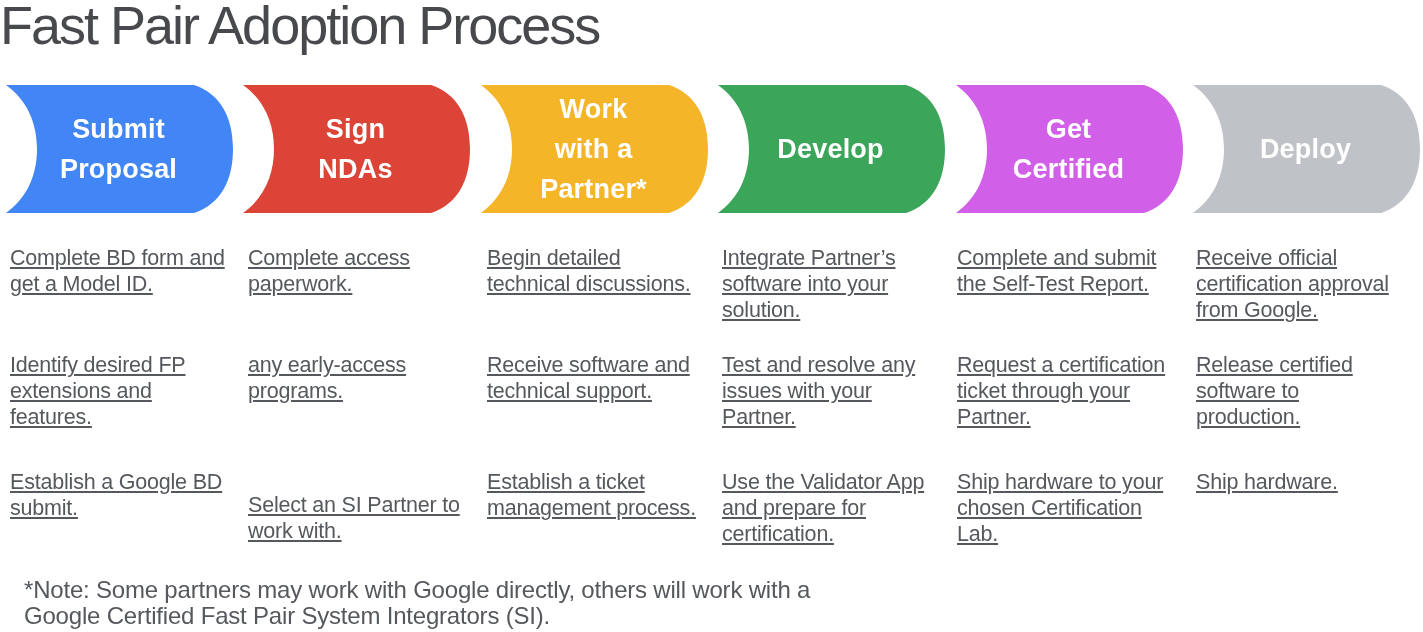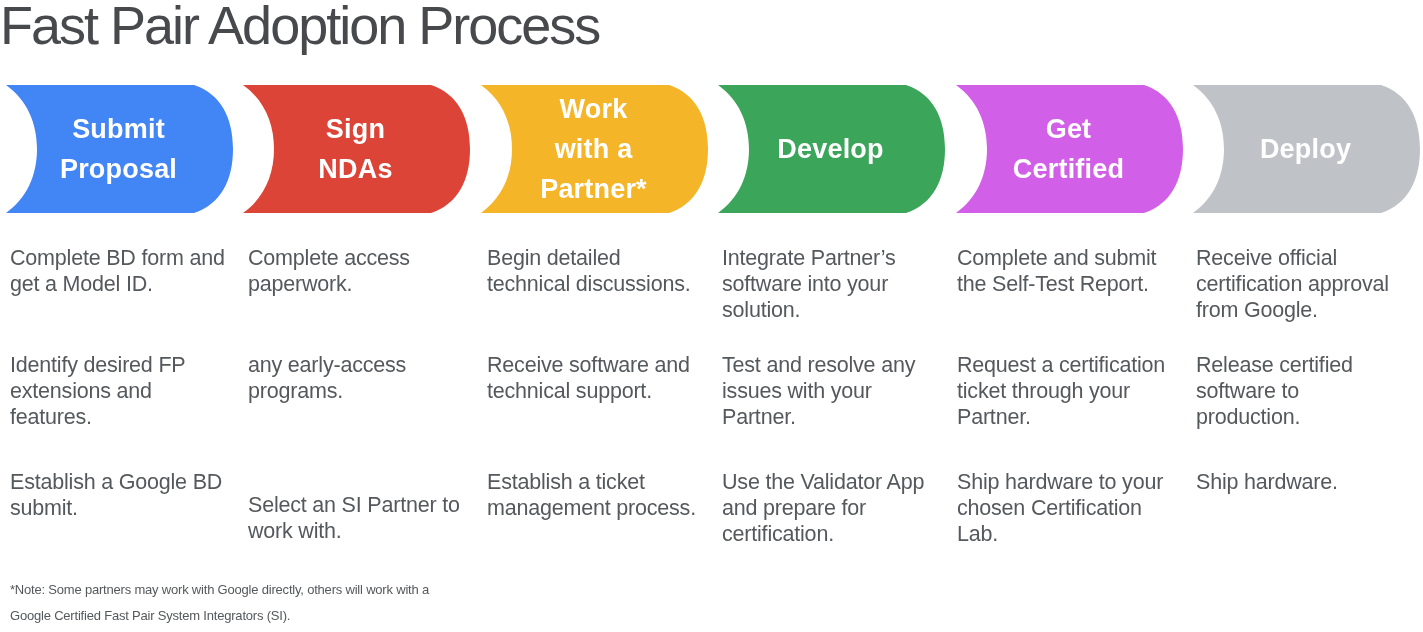--- a/index.html
+++ b/index.html
@@ -17,24 +17,24 @@
     position:absolute;top:85px;height:128px;width:237px;
     display:flex;flex-direction:column;justify-content:center;align-items:center;
     color:#ffffff;font-size:27px;font-weight:700;letter-spacing:0.2px;
     pointer-events:none;
   }
   .step-label .lbl-line{line-height:40px;white-space:nowrap;}
   .cell{
     position:absolute;width:226px;color:#55585c;
     font-size:21.5px;line-height:26px;letter-spacing:-0.2px;
   }
-  .cell .cell-line{white-space:nowrap;}
+  .cell .cell-line{white-space:nowrap;text-decoration:underline;}
   .footnote{
-    position:absolute;left:10px;top:577px;color:#55585c;
-    font-size:13px;line-height:25.5px;letter-spacing:-0.2px;
+    position:absolute;left:24px;top:577px;color:#55585c;
+    font-size:24px;line-height:25.5px;letter-spacing:-0.2px;
   }
   .footnote .note-line{white-space:nowrap;}
 </style>
 </head>
 <body>
 
 <div class="stage">
   <h1 class="title">Fast Pair Adoption Process</h1>
 
   <svg class="band" width="1423" height="128" viewBox="0 0 1423 128" xmlns="http://www.w3.org/2000/svg">

